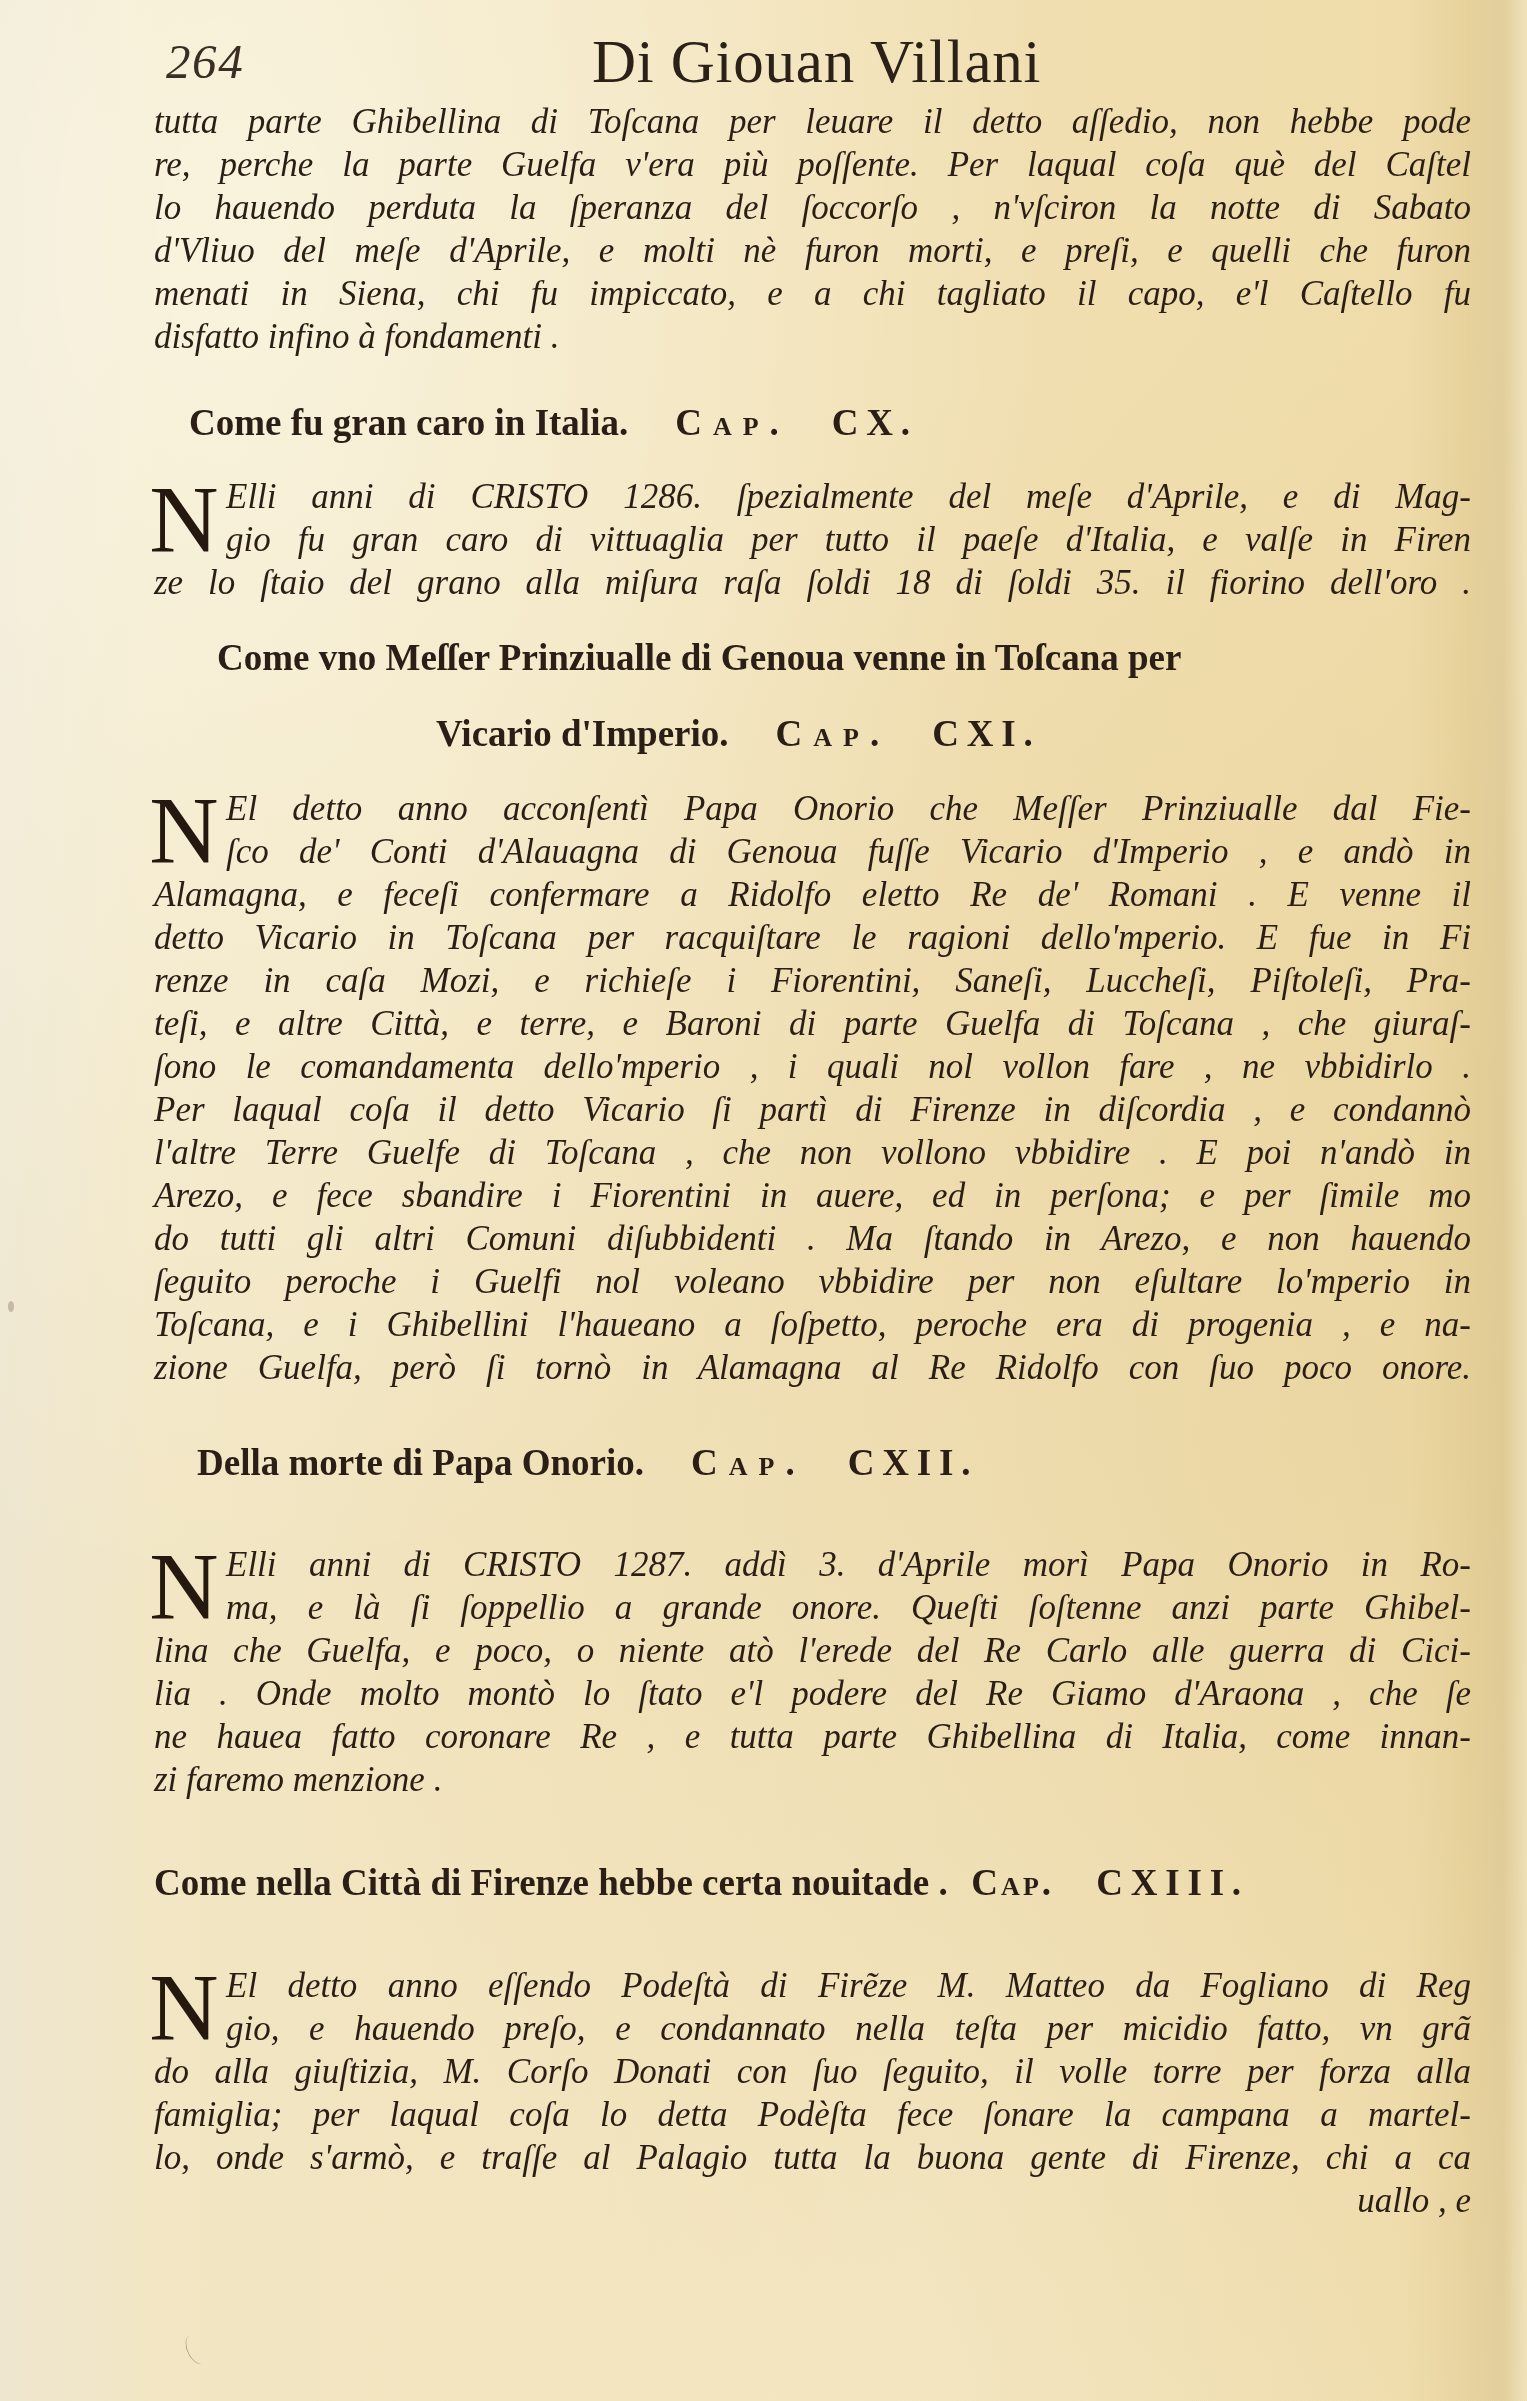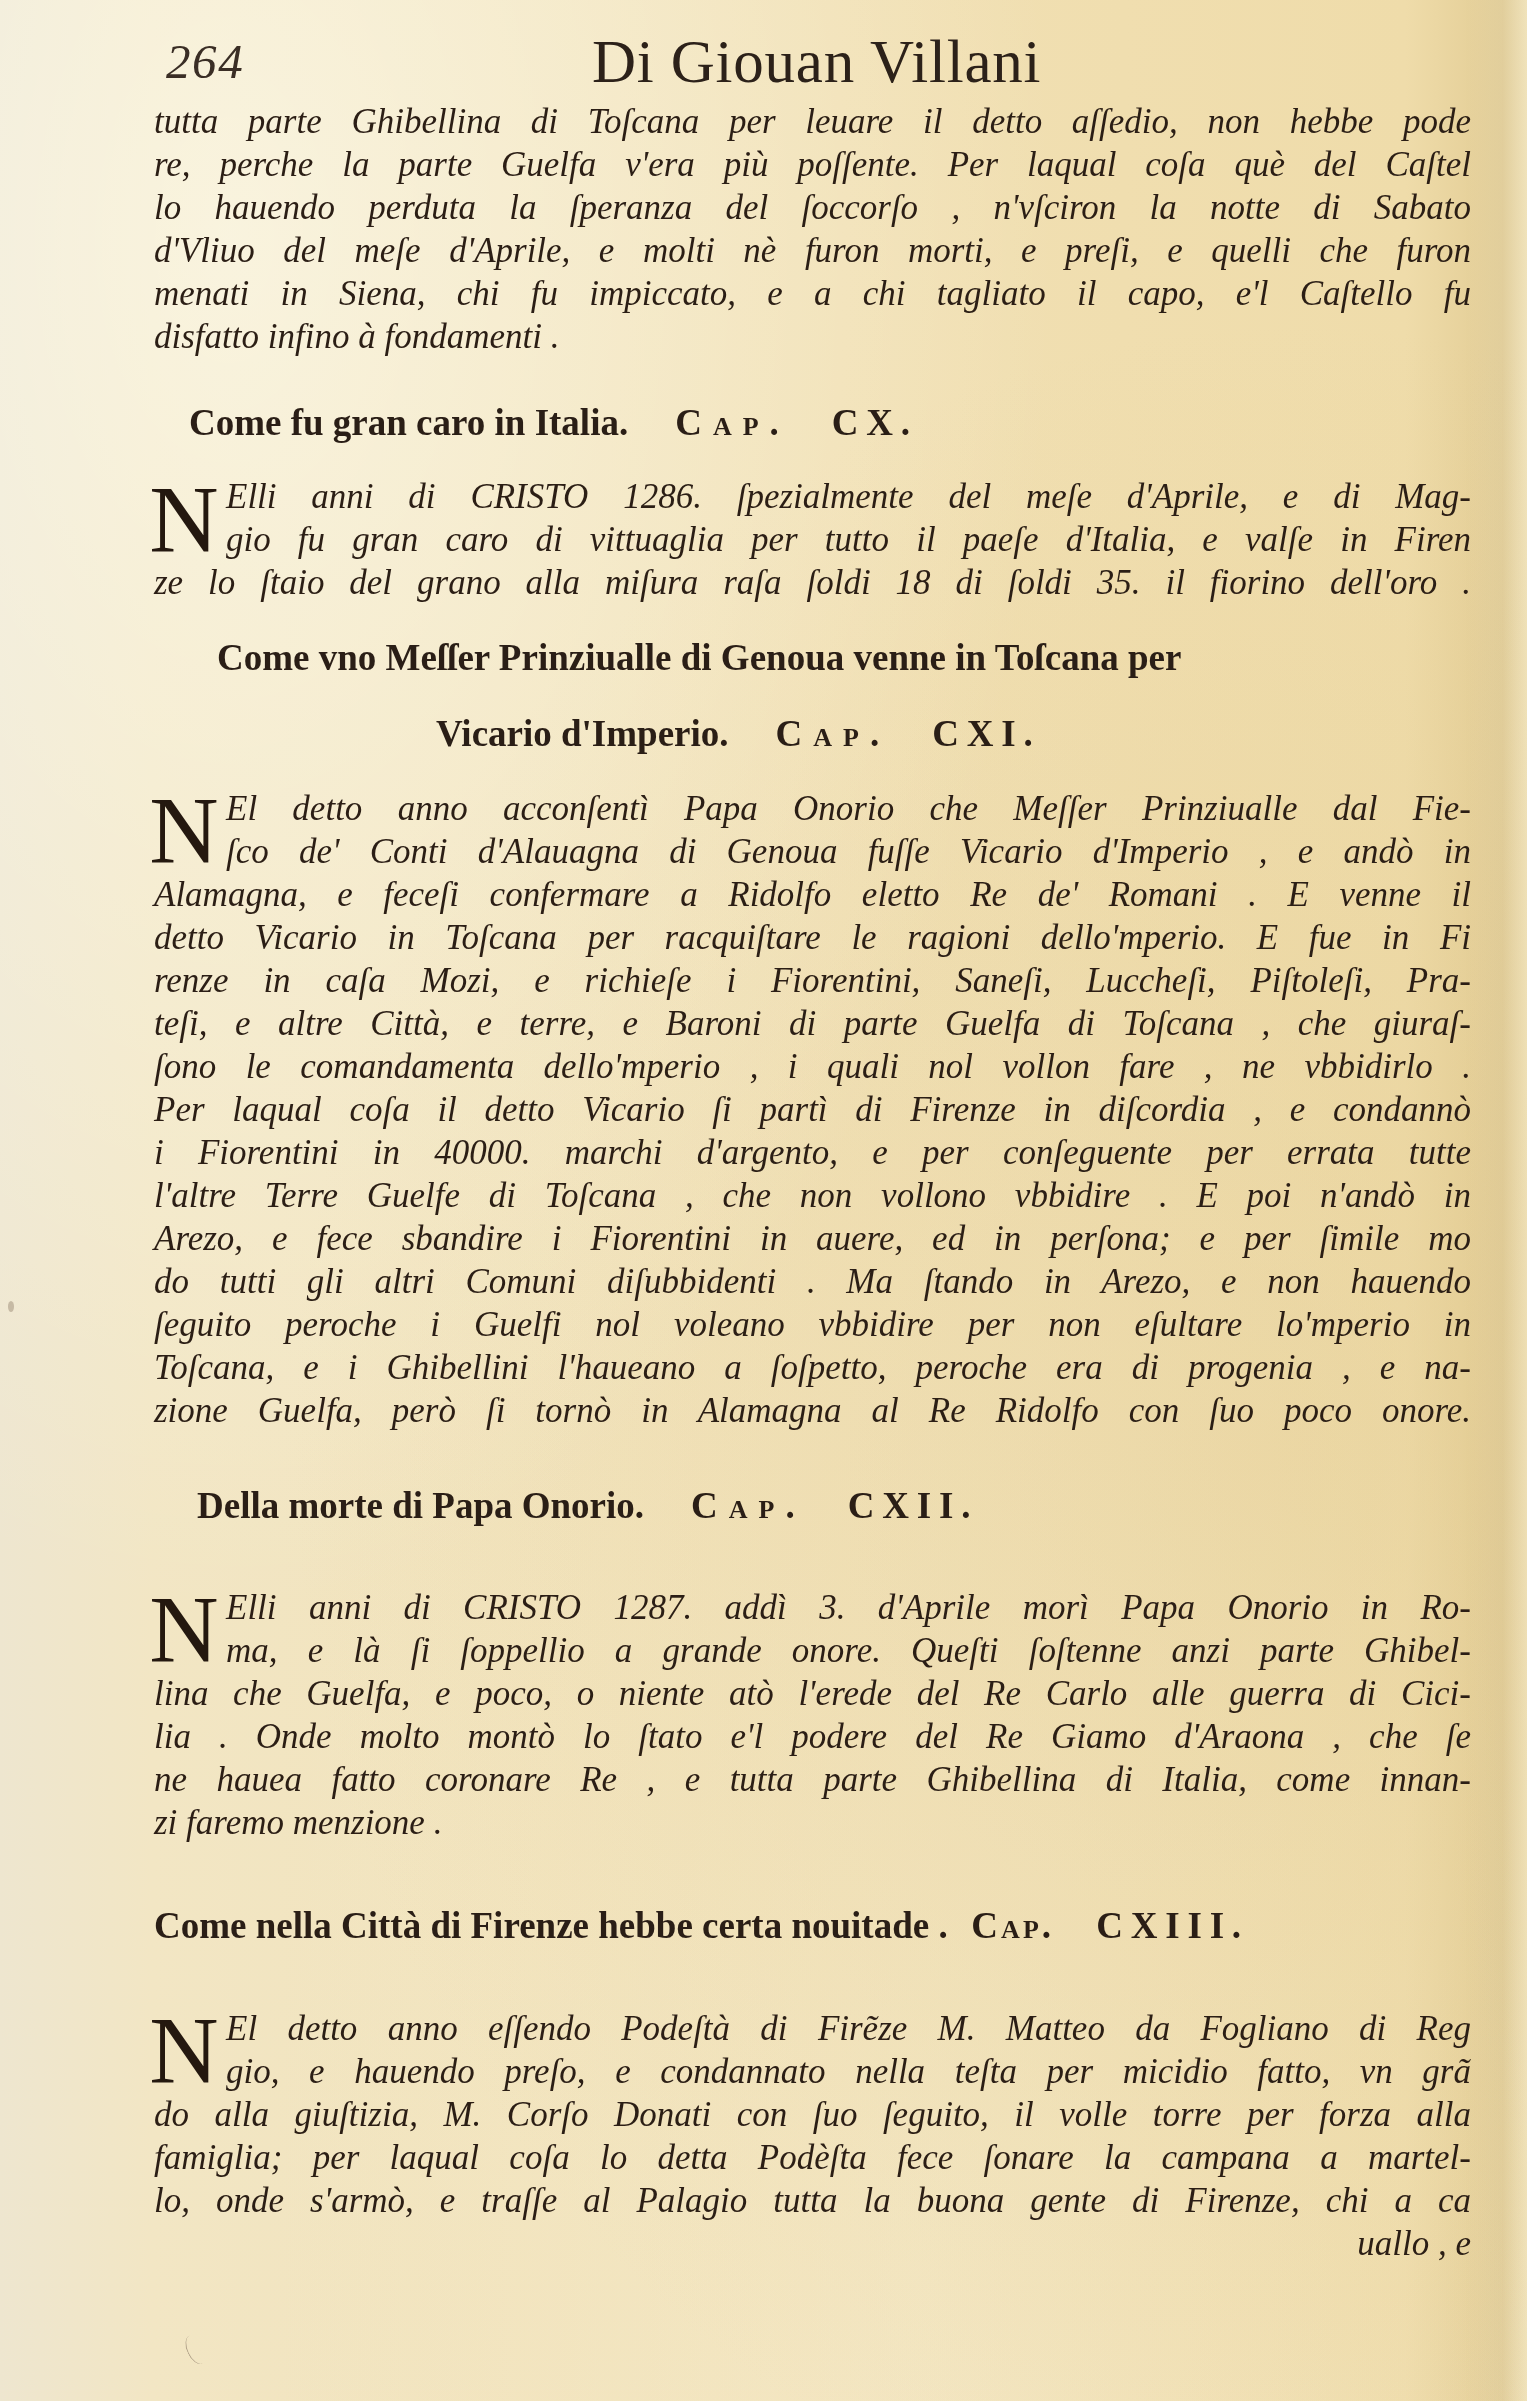--- a/index.html
+++ b/index.html
@@ -188,21 +188,20 @@
       <span class="drop-cap">N</span>
       <div class="indent-lines">
         <span class="line">El detto anno acconſentì Papa Onorio che Meſſer Prinziualle dal Fie-</span>
         <span class="line">ſco de' Conti d'Alauagna di Genoua fuſſe Vicario d'Imperio , e andò in</span>
         <span class="line">Alamagna, e feceſi confermare a Ridolfo eletto Re de' Romani . E venne il</span>
         <span class="line">detto Vicario in Toſcana per racquiſtare le ragioni dello'mperio. E fue in Fi</span>
         <span class="line">renze in caſa Mozi, e richieſe i Fiorentini, Saneſi, Luccheſi, Piſtoleſi, Pra-</span>
         <span class="line">teſi, e altre Città, e terre, e Baroni di parte Guelfa di Toſcana , che giuraſ-</span>
         <span class="line">ſono le comandamenta dello'mperio , i quali nol vollon fare , ne vbbidirlo .</span>
         <span class="line">Per laqual coſa il detto Vicario ſi partì di Firenze in diſcordia , e condannò</span>
-        <span class="line">i Fiorentini in 40000. marchi d'argento, e per conſeguente per errata tutte</span>
         <span class="line">l'altre Terre Guelfe di Toſcana , che non vollono vbbidire . E poi n'andò in</span>
         <span class="line">Arezo, e fece sbandire i Fiorentini in auere, ed in perſona; e per ſimile mo</span>
         <span class="line">do tutti gli altri Comuni diſubbidenti . Ma ſtando in Arezo, e non hauendo</span>
         <span class="line">ſeguito peroche i Guelfi nol voleano vbbidire per non eſultare lo'mperio in</span>
         <span class="line">Toſcana, e i Ghibellini l'haueano a ſoſpetto, peroche era di progenia , e na-</span>
         <span class="line">zione Guelfa, però ſi tornò in Alamagna al Re Ridolfo con ſuo poco onore.</span>
       </div>
     </section>
 
     <div class="gap-m"></div>

